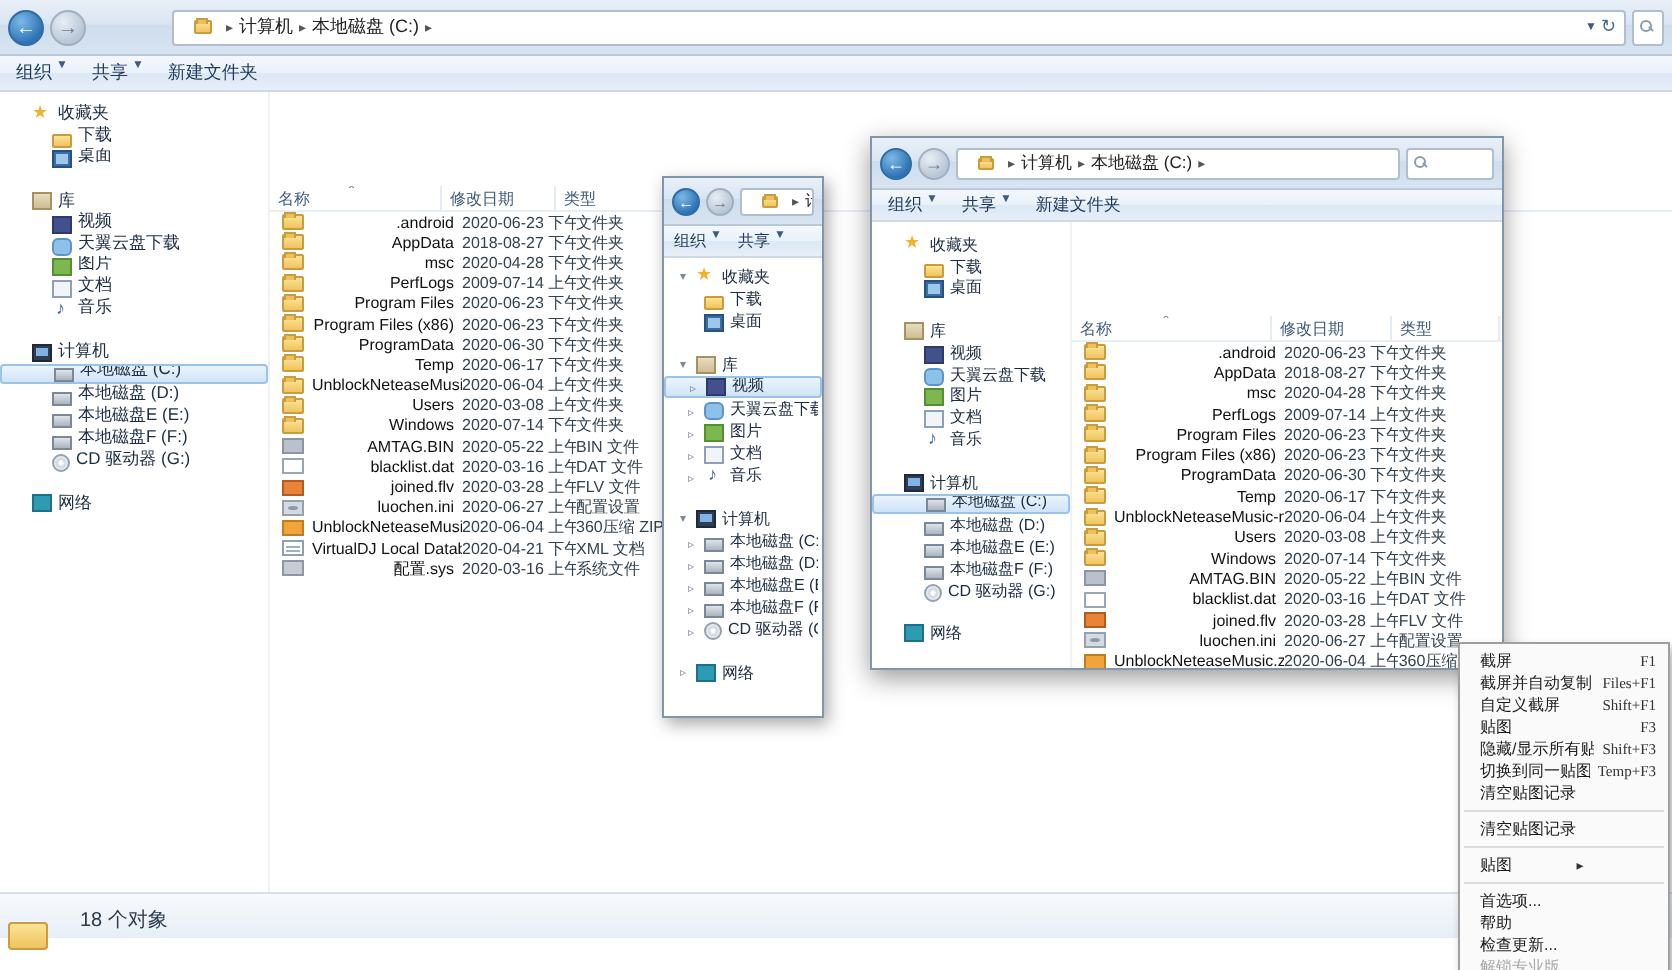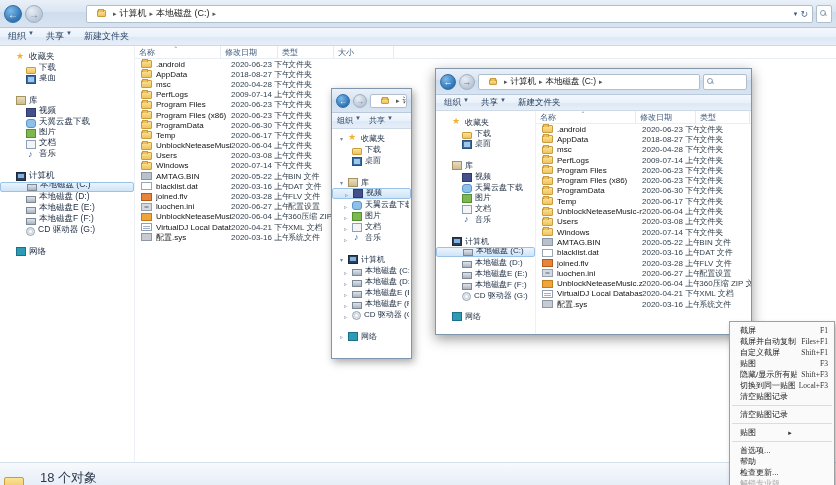--- a/index.html
+++ b/index.html
@@ -55,61 +55,61 @@
   .nic-cloud { background:#8dc1ea; border:1px solid #5a94c8; border-radius:3px; }
   .nic-pic { background:#7cb84f; border:1px solid #559030; }
   .nic-doc { background:#f2f4f8; border:1px solid #8fa0b6; }
   .nic-computer { background:#2f3e52; border:1px solid #1e2a3a; }
   .nic-computer::after { content:""; position:absolute; inset:1px 1px 2px 1px; background:#7fb2e5; }
   .nic-disk { background:linear-gradient(180deg,#dfe4ea,#aab4c0); border:1px solid #7c8896; height:7px; margin-top:1px; }
   .nic-cd { background:radial-gradient(circle,#fff 15%,#cdd6e0 40%,#eef2f6 70%); border:1px solid #93a0ae; border-radius:50%; width:9px; }
   .nic-network { background:#2e9bb5; border:1px solid #1d708a; }
 
   
-  .listpane { flex:1 1 auto; overflow:hidden; position:relative; }
+  .listpane { flex:1 1 auto; overflow:hidden; position:relative;margin-top:47px; }
   .lheader { display:flex; border-bottom:1px solid #e8eef5; color:#3f5a7d; }
   .lh { padding:1px 4px; border-right:1px solid #e4ebf3; overflow:hidden; white-space:nowrap; position:relative; }
   .sortmark { position:absolute; top:-1px; left:45%; font-size:6px; color:#7a8aa0; }
   .frow { display:flex; align-items:center; overflow:hidden; white-space:nowrap; }
   .fic { width:11px; height:8px; flex:0 0 auto; margin:0 4px 0 6px; position:relative; }
   .fic-folder::before { content:""; position:absolute; top:-2px; left:0; width:4px; height:2px;
     background:#edc059; border:1px solid #c99c3e; border-bottom:none; }
   .fic-bin { background:#b9c2cc; border:1px solid #8b96a2; }
   .fic-dat { background:#fff; border:1px solid #98a6b6; }
   .fic-flv { background:#e8833a; border:1px solid #b35c1d; }
   .fic-ini { background:#d3dae1; border:1px solid #96a1ad; }
   .fic-ini::after { content:""; position:absolute; inset:2px; background:#8e9aa8; border-radius:50%; }
   .fic-zip { background:#f0a43c; border:1px solid #c07d1d; }
   .fic-xml { background:#fff; border:1px solid #8fa0b4; }
   .fic-xml::after { content:""; position:absolute; left:1px; right:1px; top:2px; height:1px; background:#9fb0c4; box-shadow:0 2px 0 #9fb0c4; }
   .fic-sys { background:#c7ccd4; border:1px solid #8e97a3; }
   .fc { overflow:hidden; padding-right:4px; }
-  .fc-name { color:#111; }
+  .fc-name { color:#111;text-align:right; }
   .fc-date,.fc-type,.fc-size { color:#33424f; }
 
   
   .win-main { left:0; top:0; width:836px; height:485px; border:none; }
   .win-main .titlebar { height:28px; }
   .win-main .navbtn { width:18px; height:18px; font-size:10px; line-height:17px; }
   .win-main .addr { height:18px; font-size:9px; margin-left:40px; }
   .win-main .searchbox { width:16px; height:18px; font-size:8px; }
   .win-main .cmdbar { height:18px; font-size:9px; }
   .win-main .winbody { height:416px; }
   .win-main .navpane { width:135px; font-size:8.5px; }
   .win-main .nitem { height:10.8px; }
   .win-main .lheader { height:13px; font-size:8px; }
   .win-main .frow { height:10.2px; font-size:8px; }
   .win-main .lh-name,.win-main .fc-name { width:86px; }
   .win-main .fc-name { width:75px; }
   .win-main .lh-date,.win-main .fc-date { width:57px; }
   .win-main .lh-type,.win-main .fc-type { width:56px; }
   .win-main .lh-size,.win-main .fc-size { width:60px; }
-  .statusbar { position:absolute; left:0; bottom:0; width:836px; height:23px;
+  .statusbar { position:absolute; left:0; bottom:16px; width:836px; height:23px;
     border-top:1px solid #d7e1ec; background:linear-gradient(180deg,#f7fafd,#e7eef7);
-    font-size:13px; color:#2b3a4c; }
+    font-size:10px; color:#2b3a4c; }
   .statusbar .cnt { position:absolute; left:40px; top:6px; }
   .bigfolder { position:absolute; left:4px; bottom:-6px; width:20px; height:14px;
     background:linear-gradient(180deg,#fbe396,#f0c35e); border:1px solid #c99c3e; border-radius:2px; }
 
   
   .win-mid { left:331px; top:88px; width:81px; height:271px; box-shadow:2px 3px 8px rgba(0,0,0,.35); z-index:5; }
   .win-mid .titlebar { height:24px; }
   .win-mid .navbtn { width:14px; height:14px; font-size:8px; line-height:13px; }
   .win-mid .addr { height:14px; font-size:8px; }
   .win-mid .cmdbar { height:16px; font-size:8px; gap:8px; padding:0 5px; }
@@ -920,21 +920,21 @@
 
       <div class="mitem">
         <span class="mlbl">隐藏/显示所有贴图</span>
         <span class="marr"></span>
         <span class="msc">Shift+F3</span>
       </div>
 
       <div class="mitem">
         <span class="mlbl">切换到同一贴图组</span>
         <span class="marr"></span>
-        <span class="msc">Local+F3</span>
+        <span class="msc">Temp+F3</span>
       </div>
 
       <div class="mitem">
         <span class="mlbl">清空贴图记录</span>
         <span class="marr"></span>
         <span class="msc"></span>
       </div>
 
       <div class="mitem sep">
         

